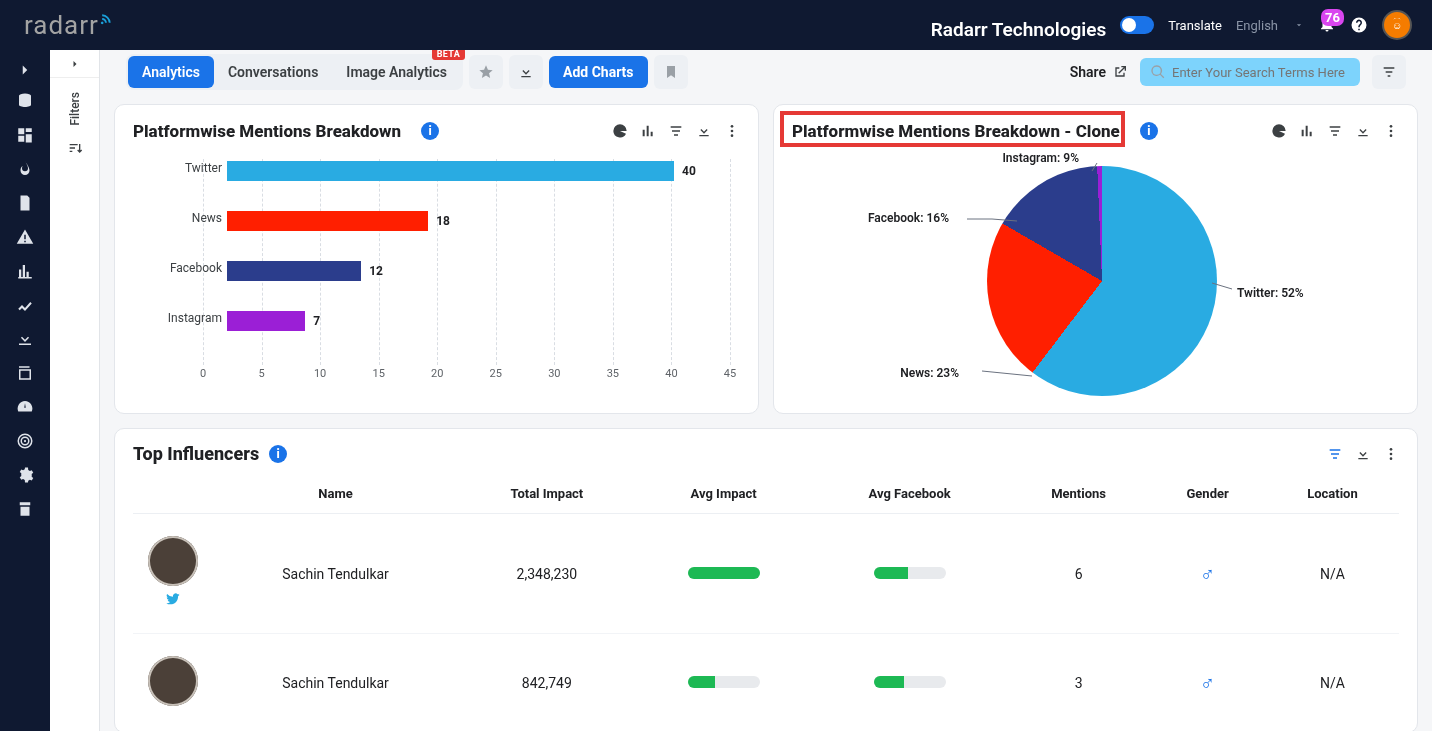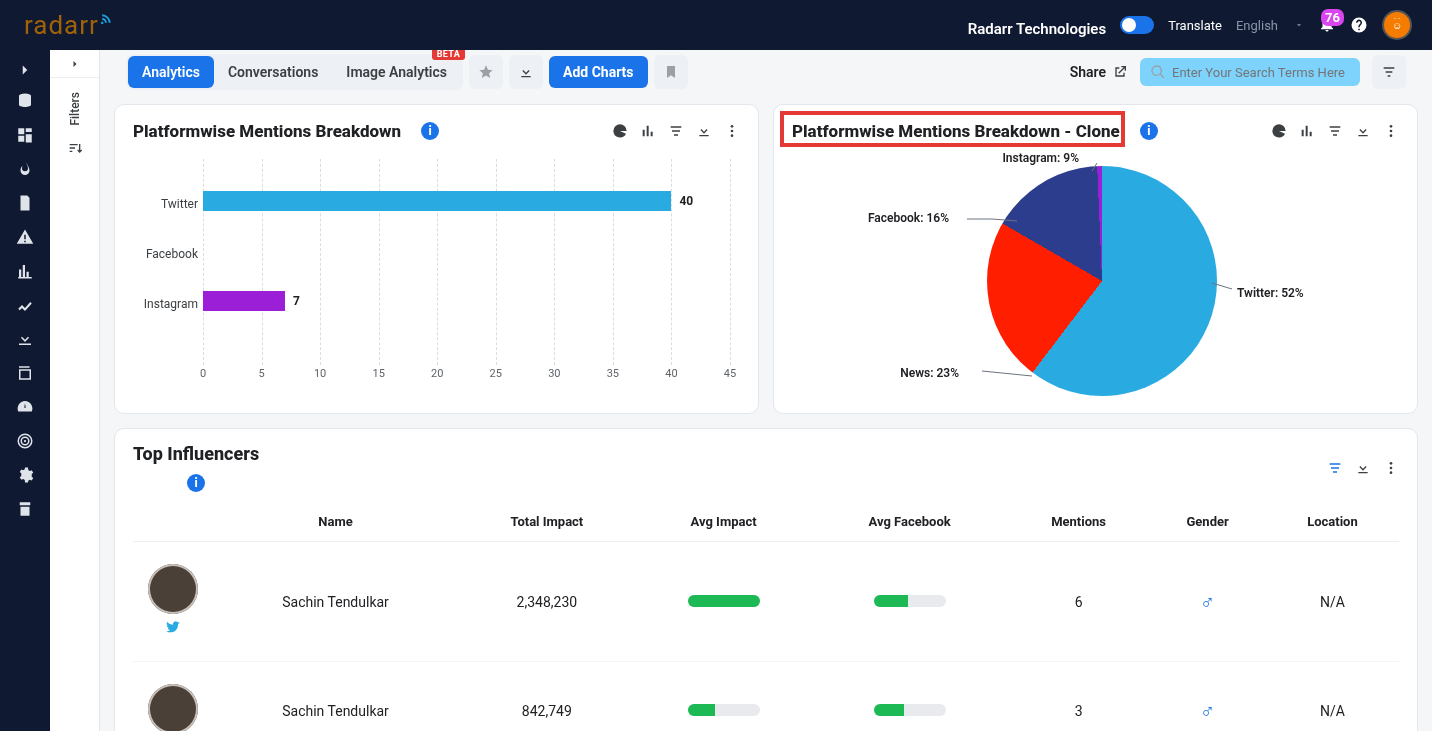--- a/index.html
+++ b/index.html
@@ -1,23 +1,23 @@
 <!DOCTYPE html>
 <html><head>
 <meta charset="utf-8">
 <style>
   * { margin:0; padding:0; box-sizing:border-box; font-family: -apple-system, BlinkMacSystemFont, "Segoe UI", Roboto, Helvetica, Arial, sans-serif; }
   body { background:#f5f6f8; width:1432px; height:731px; overflow:hidden; color:#202124; }
   
   .topbar { position:fixed; top:0; left:0; right:0; height:50px; background:#0f1931; display:flex; align-items:center; justify-content:space-between; padding:0 20px 0 24px; z-index:100; }
-  .logo { display:flex; align-items:baseline; color:#a16207; font-size:26px; font-weight:400; letter-spacing:1px; }
+  .logo { display:flex; align-items:baseline; color:#a3a3a3; font-size:26px; font-weight:400; letter-spacing:1px; }
   .logo .wifi { position:relative; top:-6px; left:-2px; display:inline-block; }
   .logo .wifi svg { transform:rotate(45deg); }
   .topbar-right { display:flex; align-items:center; gap:14px; color:#fff; font-size:14px; }
-  .org-name { font-weight:600; font-size:15px;margin-top:8px; }
+  .org-name { font-weight:600; font-size:19px;margin-top:8px; }
   .toggle { width:34px; height:18px; background:#1a73e8; border-radius:9px; position:relative; }
   .toggle::after { content:""; position:absolute; left:2px; top:2px; width:14px; height:14px; background:#fff; border-radius:50%; }
   .translate-label { font-size:13px; }
   .lang { color:#8a94a6; font-size:13px; display:flex; align-items:center; gap:16px; }
   .bell-wrap { position:relative; }
   .badge { position:absolute; top:-6px; right:-8px; background:#d946ef; color:#fff; font-size:13px; font-weight:700; padding:1px 4px; border-radius:7px; }
   .avatar-top { width:30px; height:30px; border-radius:50%; background:radial-gradient(circle at 50% 45%, #fff 0 30%, #f57c00 30% 100%); border:2px solid #555; display:flex; align-items:center; justify-content:center; }
   .avatar-top-inner { width:14px; height:14px; border-radius:50%; background:#f57c00; display:flex; align-items:center; justify-content:center; color:#fff; font-size:10px; font-weight:700; }
   .topicon { width:18px; height:18px; fill:#fff; }
 
@@ -56,36 +56,36 @@
   .card { flex:1; background:#fff; border-radius:10px; border:1px solid #e3e6eb; padding:16px 18px 8px; position:relative; min-height:310px; }
   .card-header { display:flex; align-items:center; justify-content:space-between; margin-bottom:10px; }
   .card-title { font-size:17px; font-weight:800; display:flex; align-items:center; gap:20px; }
   .info-dot { width:18px; height:18px; border-radius:50%; background:#1a73e8; color:#fff; font-size:12px; font-weight:800; display:flex; align-items:center; justify-content:center; }
   .card-actions { display:flex; align-items:center; gap:12px; color:#3c4043; }
   .card-actions svg, .card-actions .mini { width:16px; height:16px; fill:#3c4043; }
   .highlight-box { position:absolute; left:6px; top:6px; width:345px; height:36px; border:4px solid #e53935; pointer-events:none; }
 
   
   .barchart { position:relative; padding:10px 10px 0 70px; height:240px; }
-  .bar-row { display:flex; align-items:flex-end; height:50px; position:relative; }
+  .bar-row { display:flex; align-items:flex-start; height:50px; position:relative;margin-left:24px; }
   .bar-row .cat { position:absolute; left:-70px; width:65px; text-align:right; font-size:12px; color:#3c4043; }
   .bar-track { position:relative; height:20px; flex:1; }
   .bar-fill { position:absolute; left:0; top:0; height:100%; }
   .bar-val { position:absolute; top:50%; transform:translateY(-50%); font-size:12px; font-weight:700; margin-left:8px; }
   .grid-v { position:absolute; top:8px; bottom:26px; width:0; border-left:1px dashed #d9dde3; }
   .xaxis { position:absolute; left:70px; right:10px; bottom:4px; height:20px; }
   .xtick { position:absolute; font-size:11px; color:#5f6368; transform:translateX(-50%); }
 
   
   .piearea { position:relative; height:250px; }
   .pielabel { position:absolute; font-size:12px; font-weight:600; color:#202124; white-space:nowrap; }
 
   
   .inf-card { margin:14px 14px 0; background:#fff; border-radius:10px; border:1px solid #e3e6eb; padding:14px 18px 0; }
-  .inf-title { font-size:18px; font-weight:800; display:flex; gap:10px; align-items:center;flex-direction:column; }
+  .inf-title { font-size:18px; font-weight:800; display:flex; gap:10px; align-items:center; }
   .inf-head { display:flex; justify-content:space-between; align-items:center; margin-bottom:10px; }
   table.inf { width:100%; border-collapse:collapse; font-size:14px; }
   table.inf th { text-align:center; font-size:13px; font-weight:700; color:#202124; padding:12px 8px; border-bottom:1px solid #eceff3; }
   table.inf td { text-align:center; padding:22px 8px; border-bottom:1px solid #f2f4f7; }
   table.inf th:first-child, table.inf td:first-child { width:80px; }
   .av { width:50px; height:50px; border-radius:50%; background:#4b4038 center/cover; display:inline-block; box-shadow:inset 0 0 0 2px #c7c0b8; }
   .tw-mini { color:#29abe2; font-size:16px; display:block; margin-top:2px; }
   .pbar { width:72px; height:12px; border-radius:6px; background:#e8eaed; display:inline-block; position:relative; overflow:hidden; }
   .pbar i { position:absolute; left:0; top:0; bottom:0; background:#1db954; }
   .male { color:#1a73e8; font-size:20px; }
@@ -324,21 +324,32 @@
             <div class="xtick" style="left: 100%;">45</div>
           </div>
           <div class="bar-row">
             <div class="cat">Twitter</div>
             <div class="bar-track">
               <div class="bar-fill" style="width: 88.8889%; background: rgb(41, 171, 226);"></div>
               <div class="bar-val" style="left: 88.8889%;">40</div>
             </div>
           </div>
           <div class="bar-row">
+            <div class="cat">News</div>
+            <div class="bar-track">
+              <div class="bar-fill" style="width: 40%; background: rgb(255, 31, 0);"></div>
+              <div class="bar-val" style="left: 40%;">18</div>
+            </div>
+          </div>
+          <div class="bar-row">
             <div class="cat">Facebook</div>
+            <div class="bar-track">
+              <div class="bar-fill" style="width: 26.6667%; background: rgb(43, 61, 140);"></div>
+              <div class="bar-val" style="left: 26.6667%;">12</div>
+            </div>
           </div>
           <div class="bar-row">
             <div class="cat">Instagram</div>
             <div class="bar-track">
               <div class="bar-fill" style="width: 15.5556%; background: rgb(155, 31, 214);"></div>
               <div class="bar-val" style="left: 15.5556%;">7</div>
             </div>
           </div>
         </div>
     </div>

